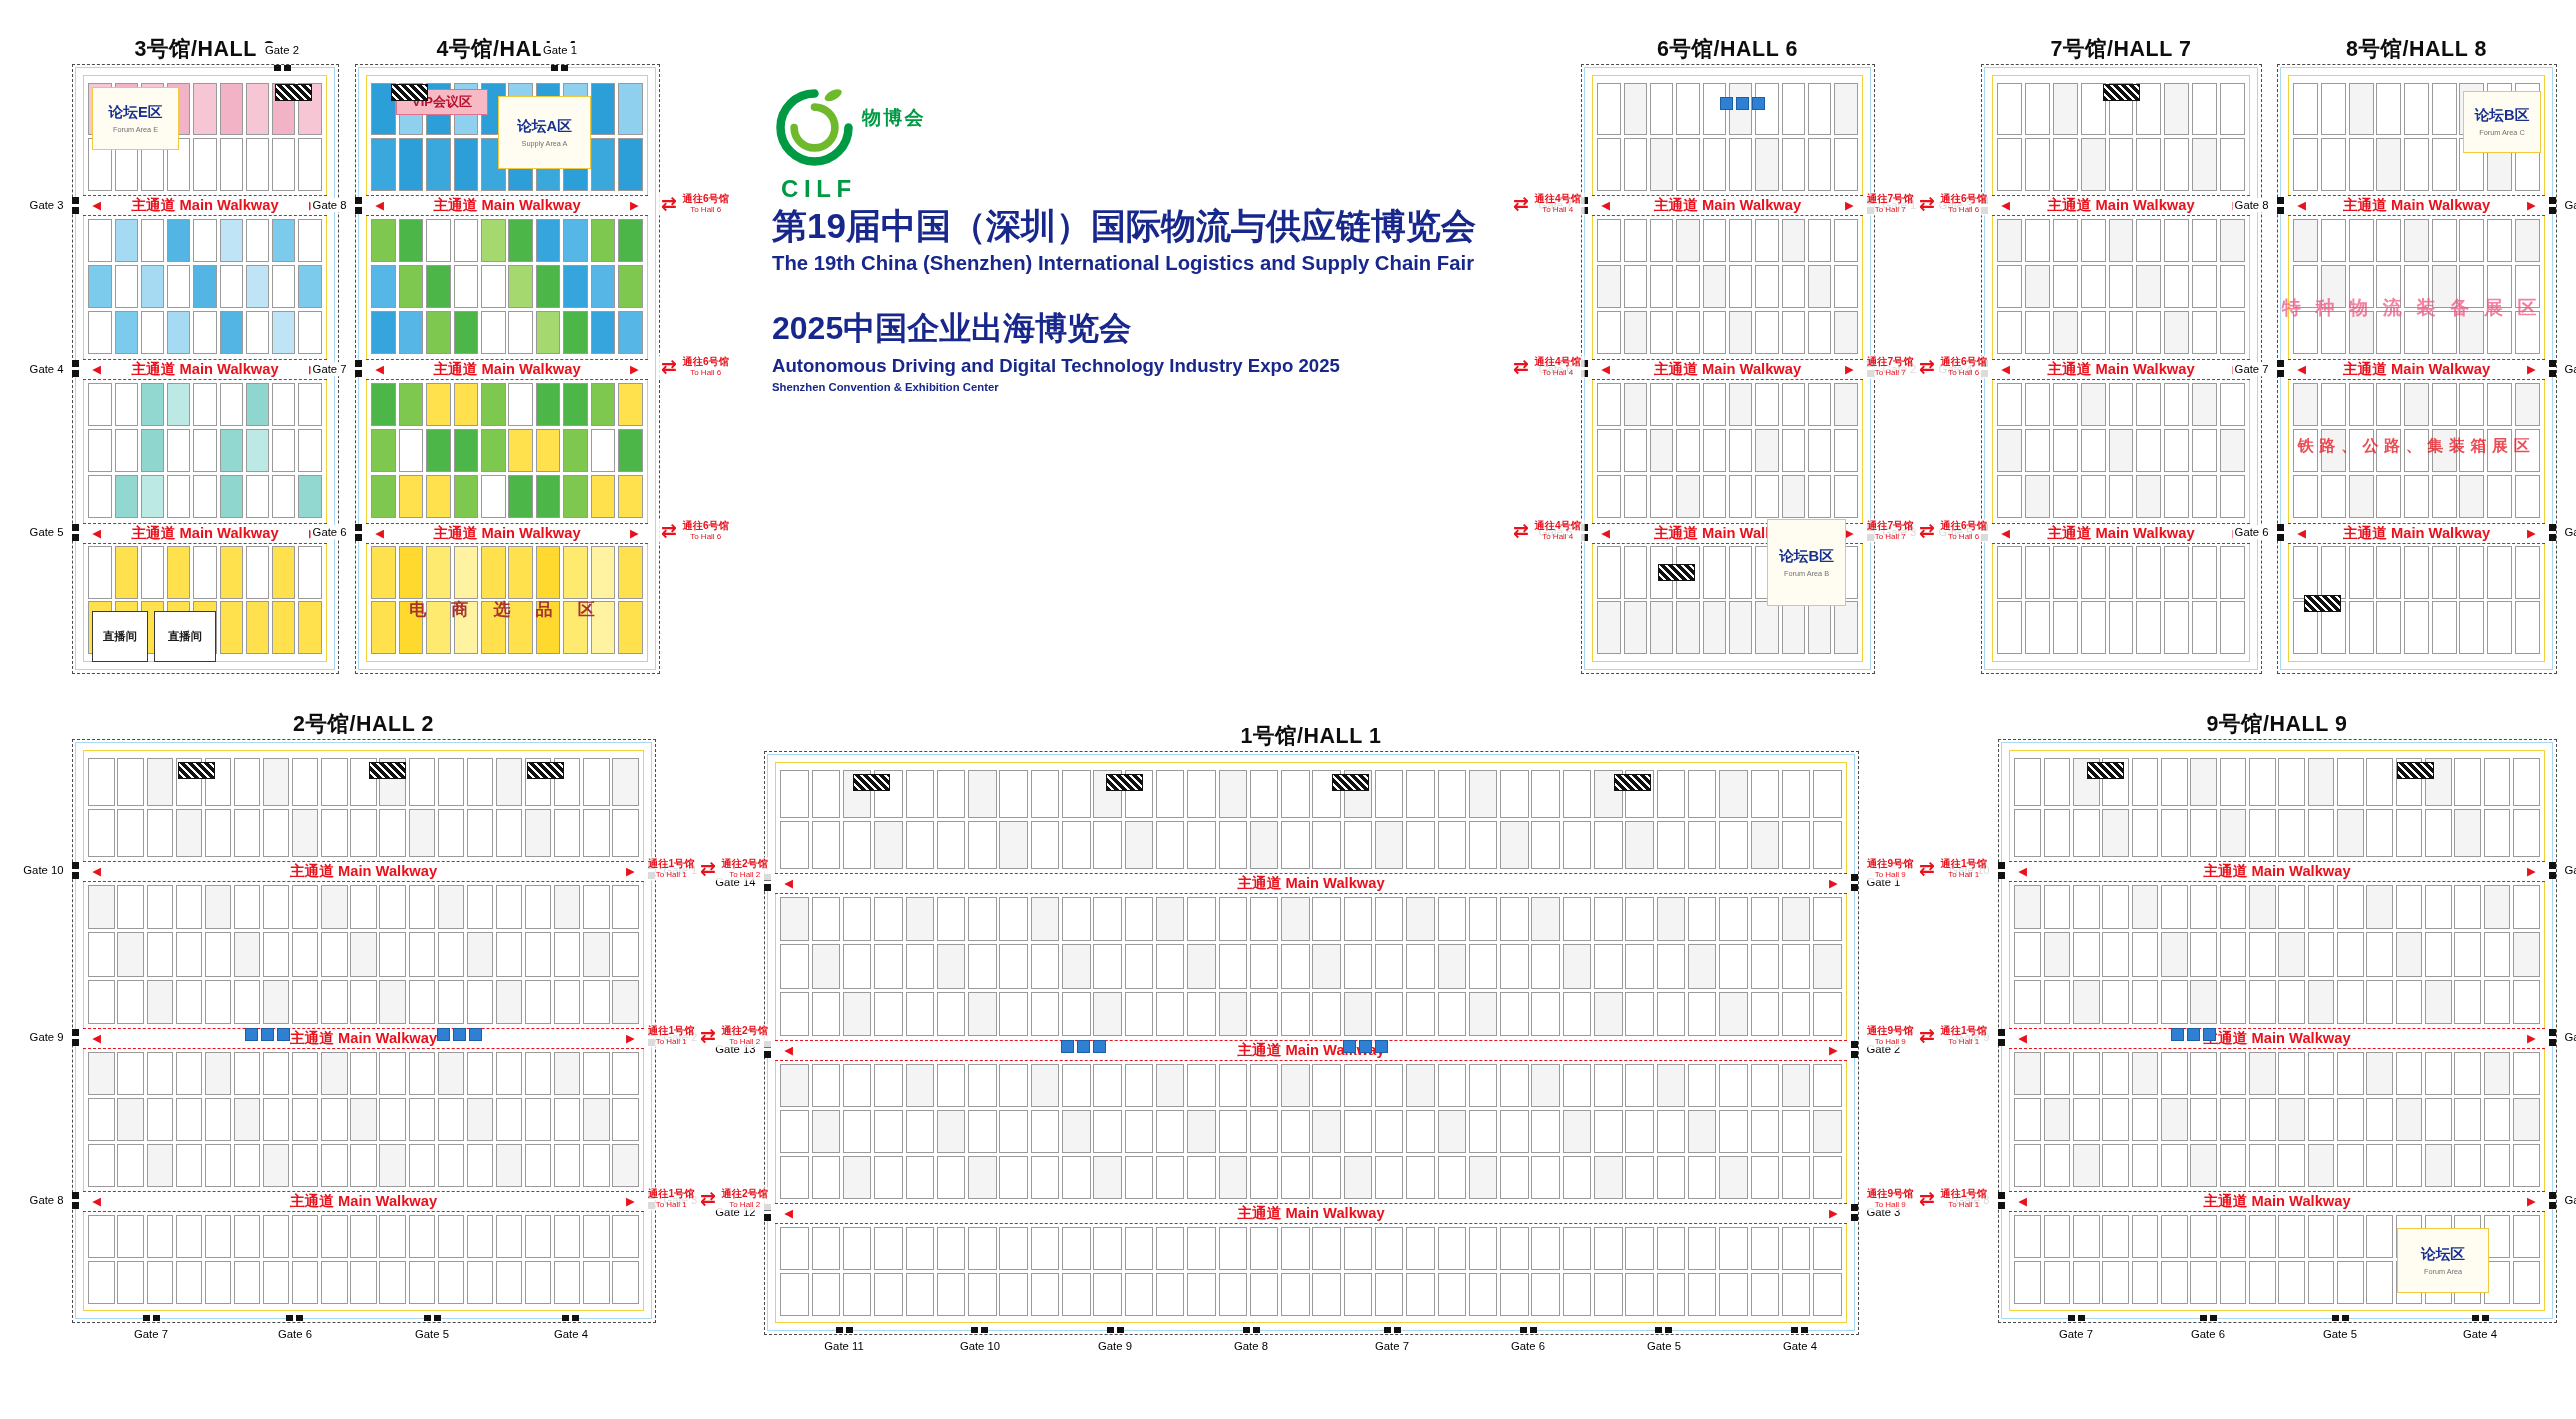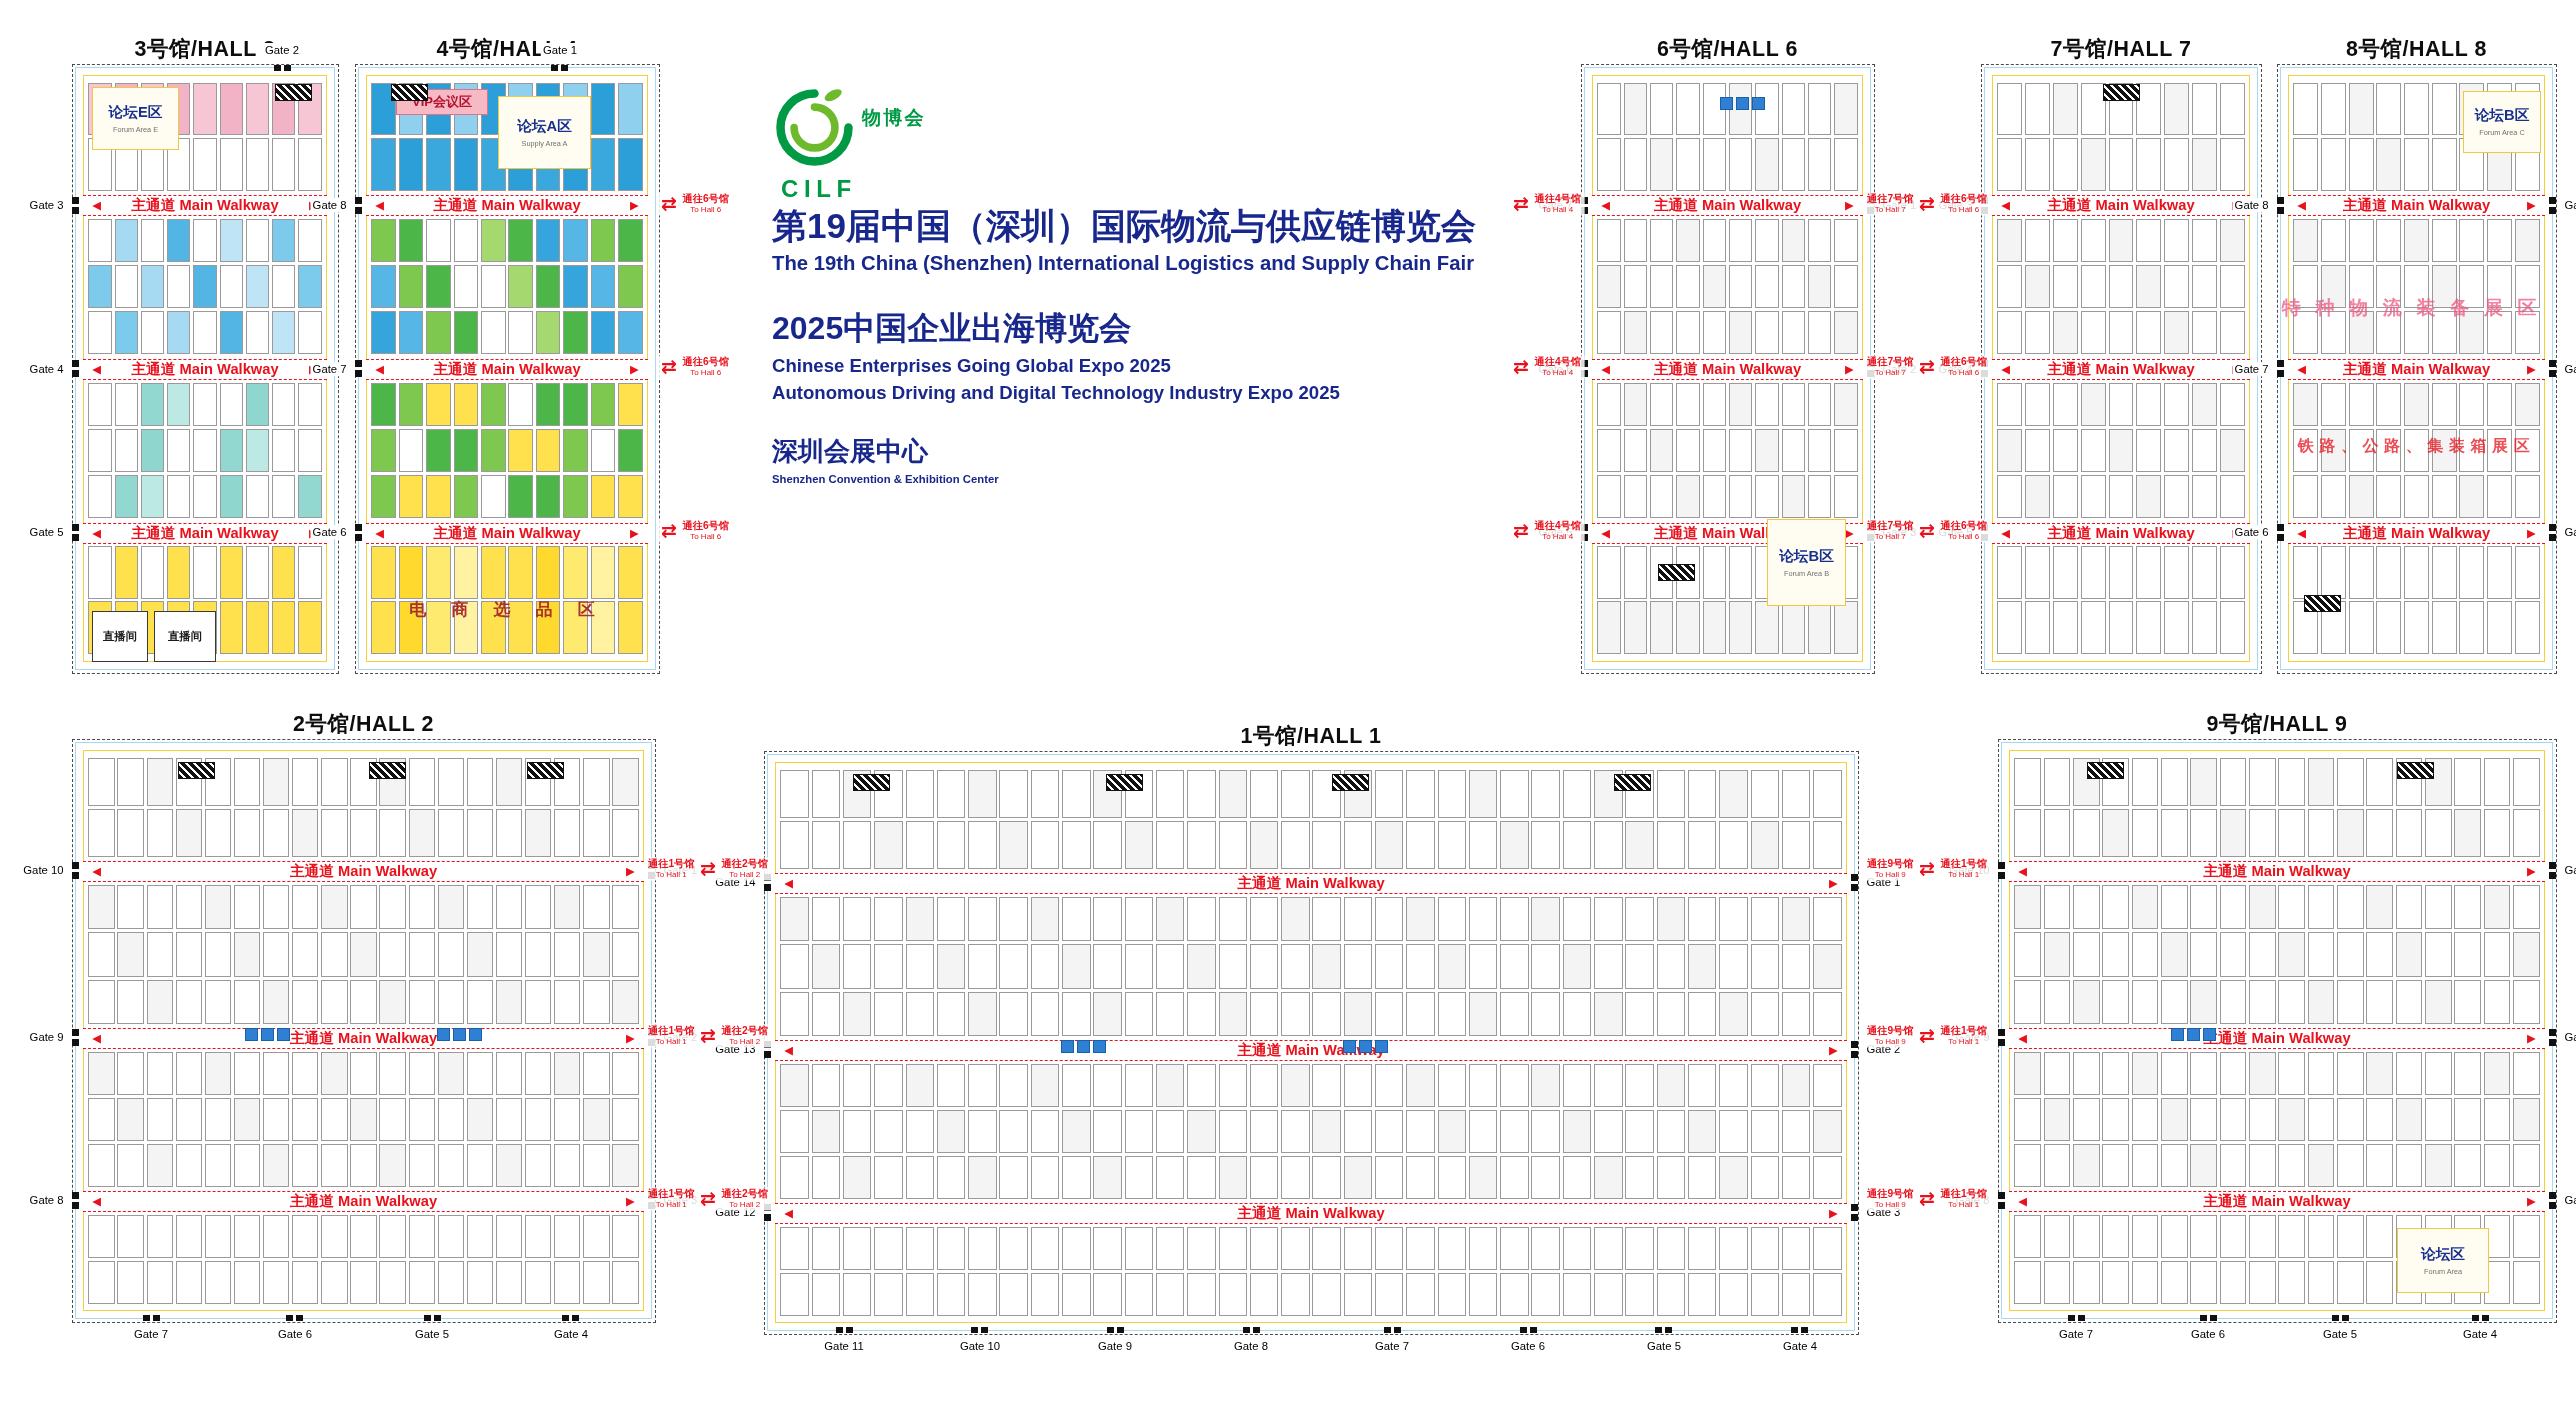--- a/index.html
+++ b/index.html
@@ -70,23 +70,21 @@
         <path d="M 50 10 A 40 40 0 1 0 90 50" fill="none" stroke="#009a44" stroke-width="10" stroke-linecap="round"></path>
         <path d="M 50 26 A 24 24 0 1 1 26 50" fill="none" stroke="#6fba2c" stroke-width="9" stroke-linecap="round"></path>
         <ellipse cx="72" cy="12" rx="11" ry="5.5" fill="#6fba2c" transform="rotate(-28 72 12)"></ellipse>
       </svg>
       <div class="logo-cn">物博会</div>
       <div class="logo-en">CILF</div>
     </div>
     <div class="t-cn-1">第19届中国（深圳）国际物流与供应链博览会</div>
     <div class="t-en-1">The 19th China (Shenzhen) International Logistics and Supply Chain Fair</div>
     <div class="t-cn-2">2025中国企业出海博览会</div>
-    <div class="t-en-2">Chinese Enterprises Going Global Expo 2025</div>
     <div class="t-en-3">Autonomous Driving and Digital Technology Industry Expo 2025</div>
-    <div class="t-venue">深圳会展中心</div>
     <div class="t-venue-en">Shenzhen Convention &amp; Exhibition Center</div>
   </div>
 
 <div class="hall" style="left: 75px; top: 67px; width: 258px; height: 601px;">
       <div class="hall-outline"></div>
       <div class="hall-aisle"></div>
       <div class="hall-name">3号馆/HALL 3</div>
       <div class="band" style="top: 14.7px; height: 108px; left: 12.4px; right: 12.4px; grid-template-columns: repeat(9, 1fr); grid-template-rows: repeat(2, 1fr);">
         <div class="booth" style="background: rgb(246, 198, 212);"></div>
         <div class="booth" style="background: rgb(243, 179, 198);"></div>

